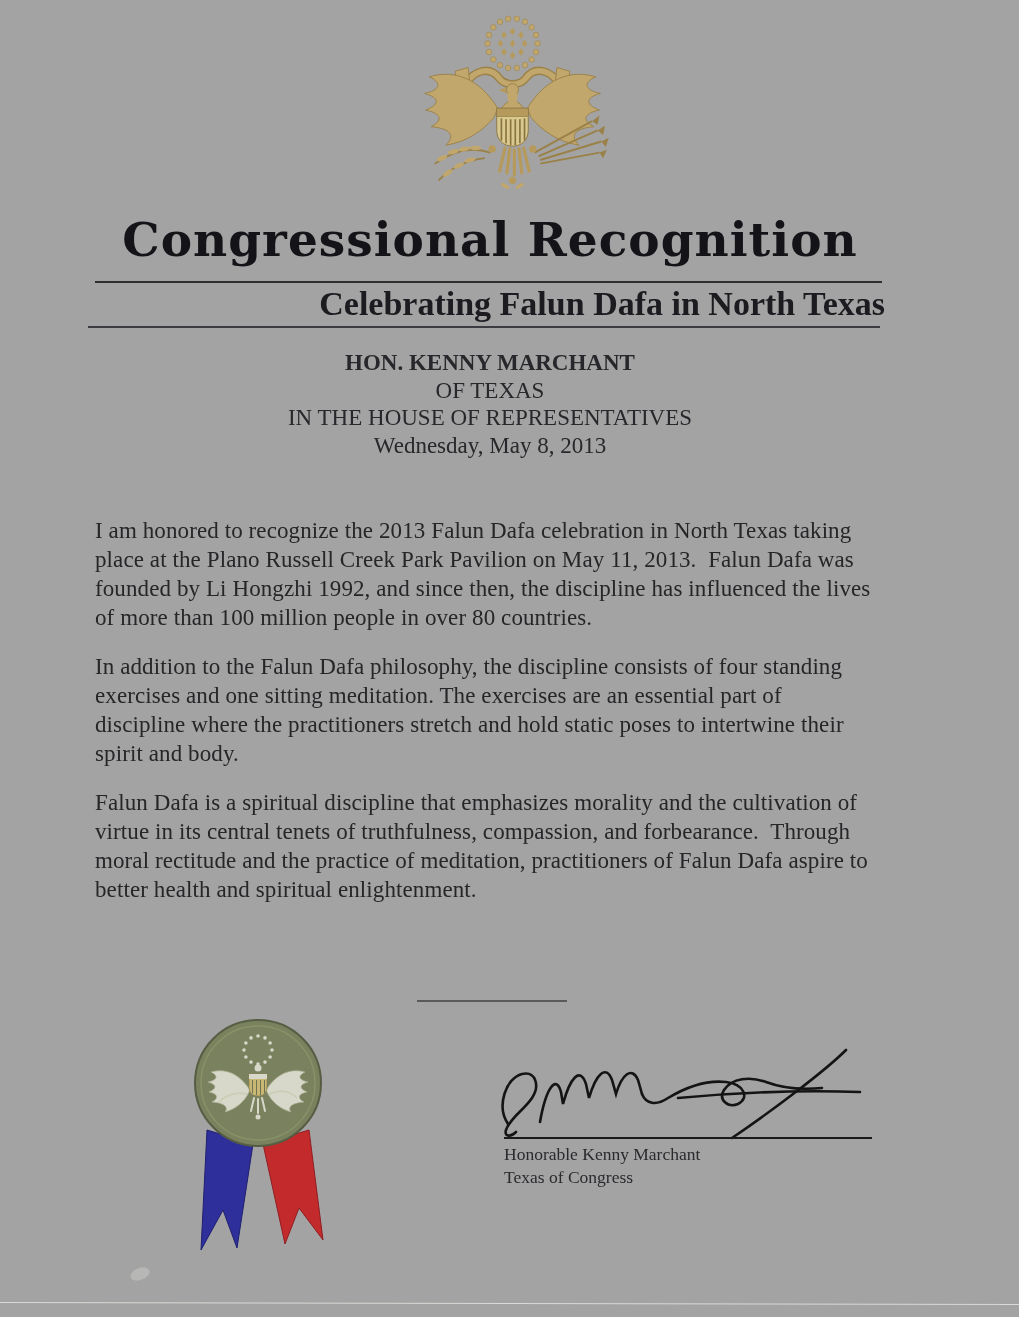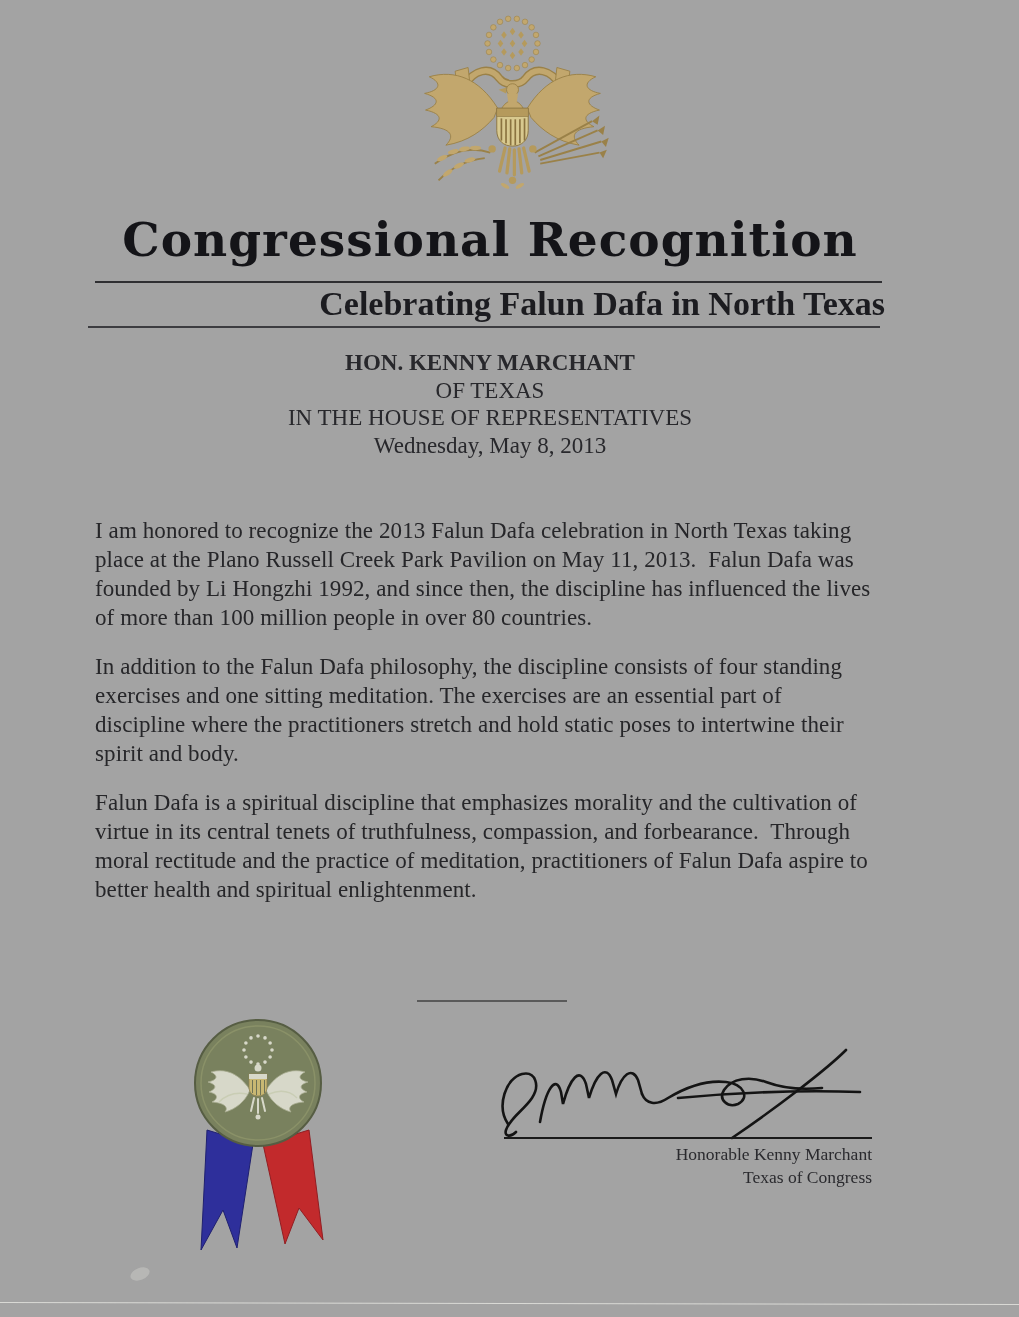--- a/index.html
+++ b/index.html
@@ -27,21 +27,21 @@
   .speaker-name{font-weight:bold;}
   .body-text{left:95px;top:484px;width:860px;margin-top:32px;}
   .para{
     white-space:pre;font-size:23px;line-height:29px;color:#262629;
     margin:0 0 20px 0;letter-spacing:0.1px;
   }
   .divider-small{left:417px;top:1000px;width:150px;height:2px;background:#5a5a5a;}
   .medal{left:193px;top:1012px;width:140px;height:245px;}
   .sig-svg{left:492px;top:1038px;width:382px;height:102px;}
   .sig-line{left:504px;top:1137px;width:368px;height:2px;background:#1a1a1a;}
-  .sig-block{left:504px;top:1143px;width:368px;text-align:right;
+  .sig-block{left:504px;top:1143px;width:368px;text-align:left;
     font-size:17.5px;line-height:23px;color:#2a2a2e;}
   .scan-edge{left:0px;top:1303px;width:1019px;height:1px;background:#d9d9d5;transform:rotate(0.12deg);}
   .smudge{left:130px;top:1268px;width:20px;height:12px;border-radius:50%;
     background:#c9c9c4;opacity:0.55;transform:rotate(-22deg);}
 </style>
 </head>
 <body>
 
 <div class="page">
 

